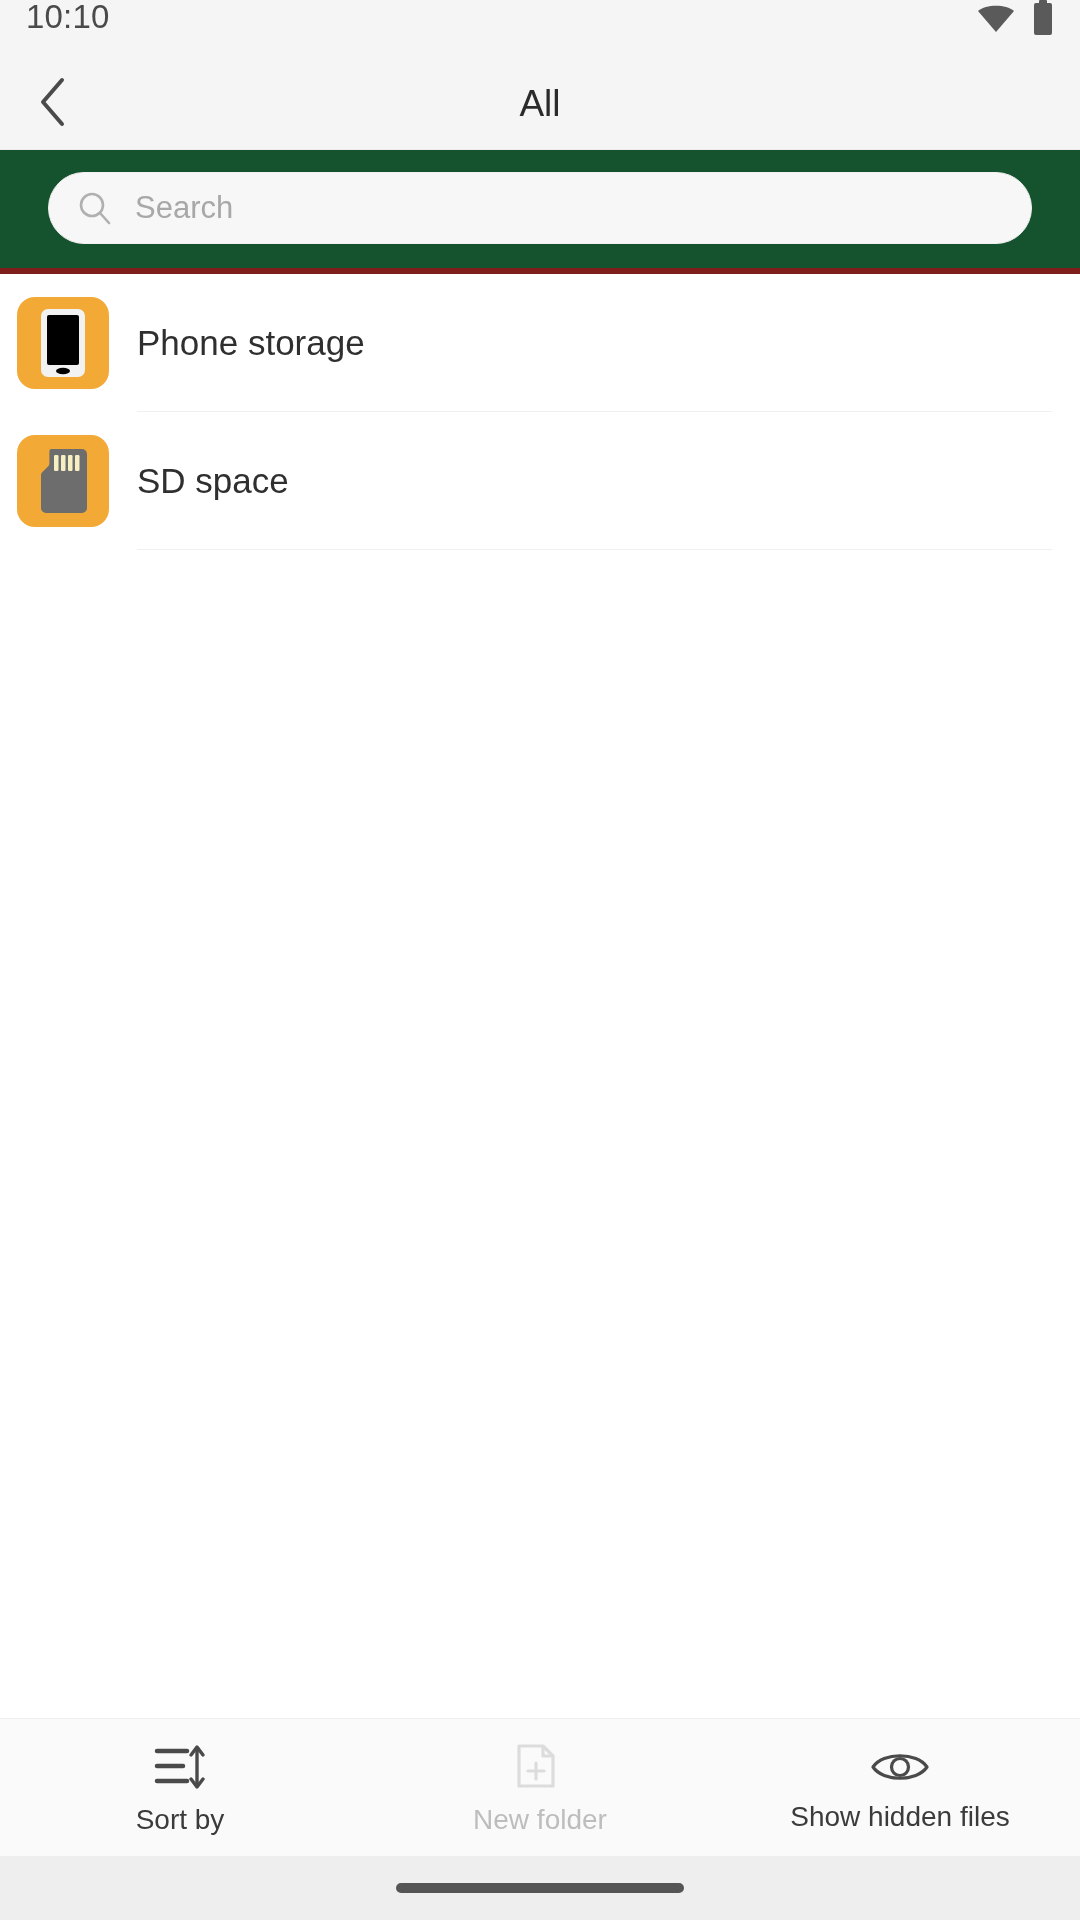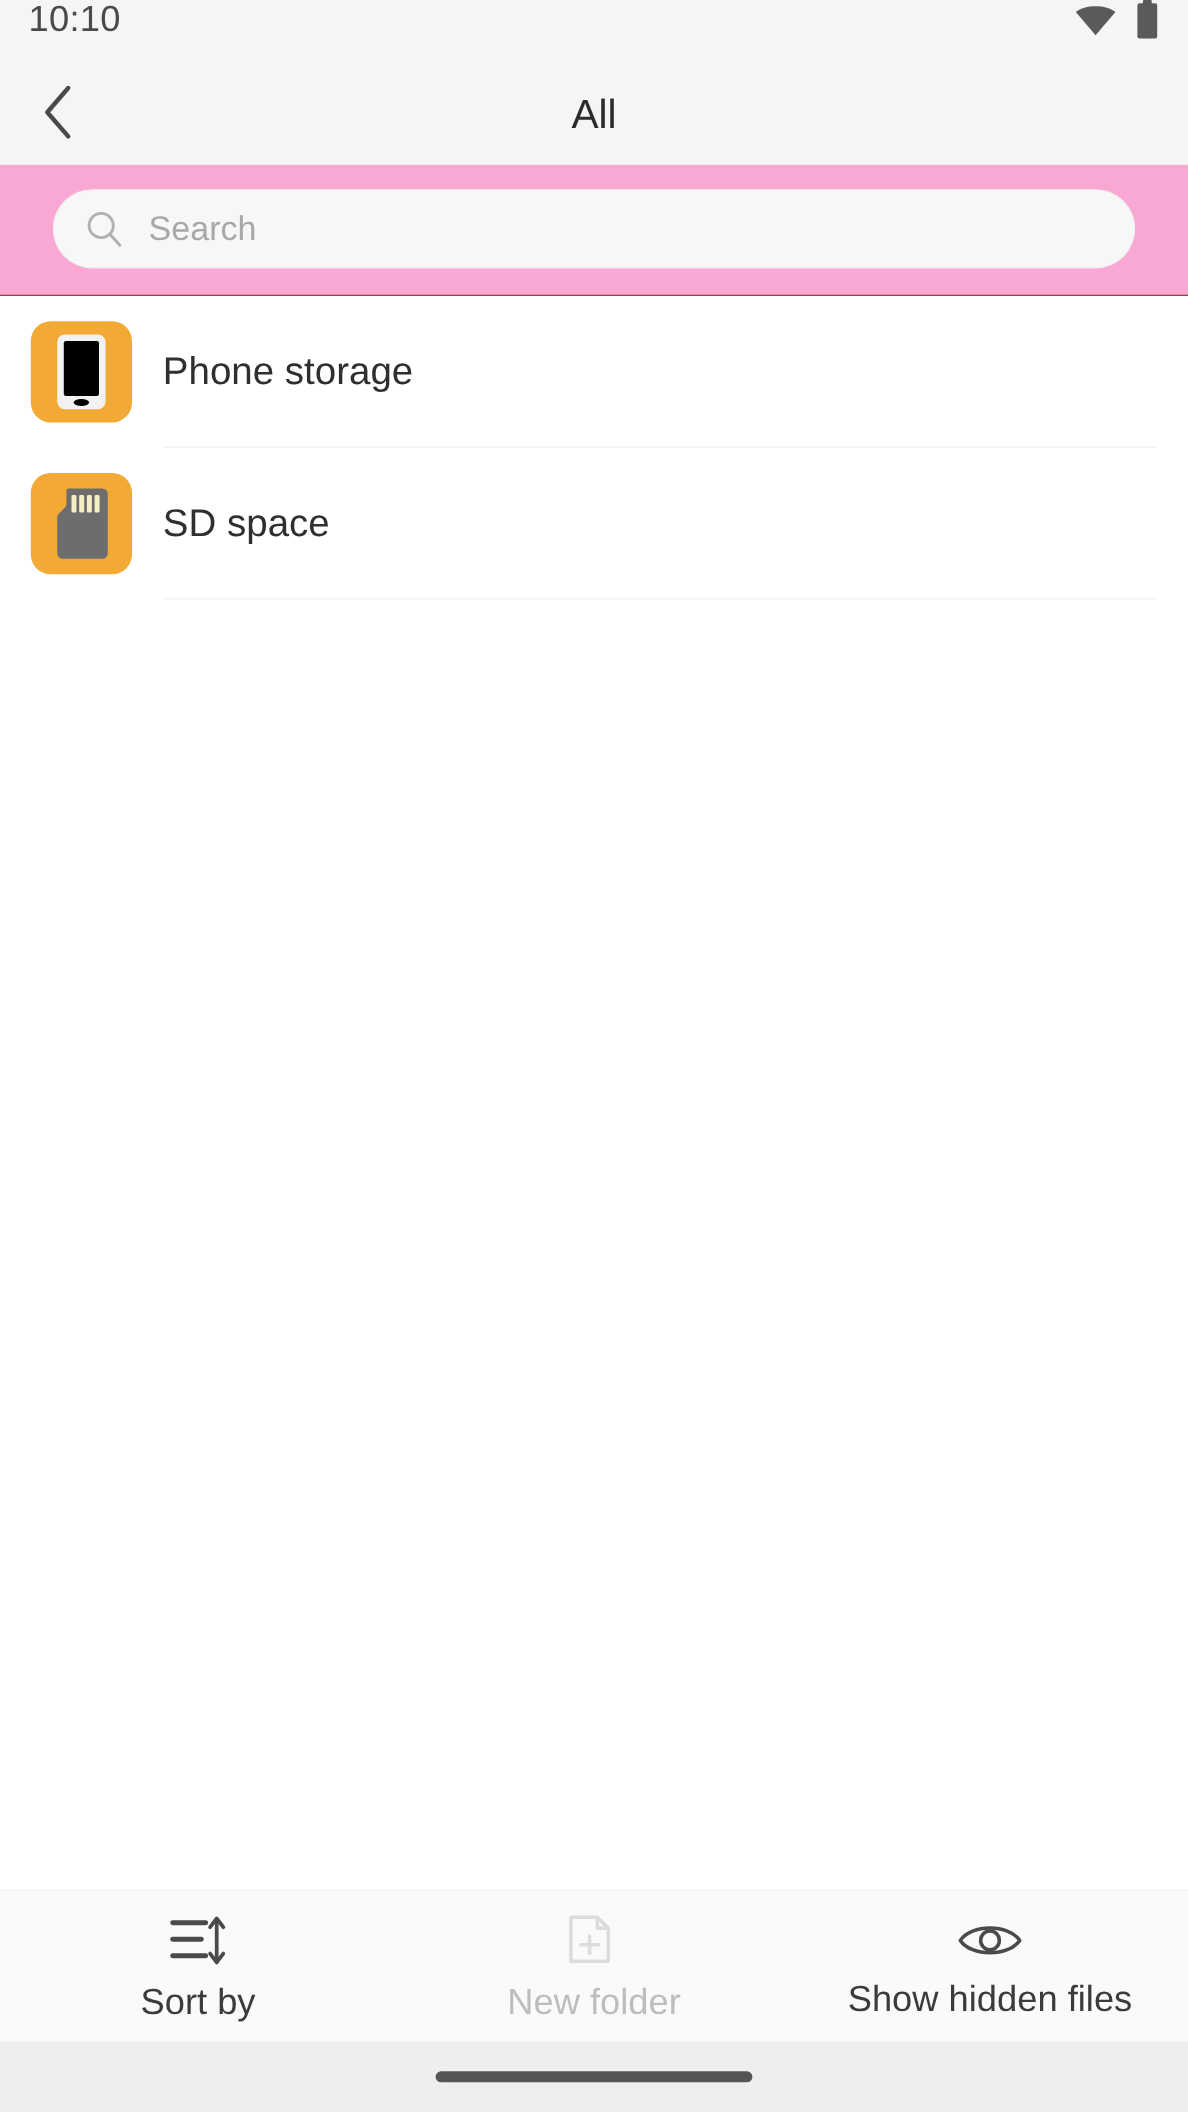--- a/index.html
+++ b/index.html
@@ -55,23 +55,23 @@
     left:0; right:0;
     text-align:center;
     font-size:37px;
     color:#2b2b2b;
     line-height:92px;
     pointer-events:none;
   }
 
   
   .search-wrap {
-    background:#f9a8d4;
+    background:#14532d;
     padding:22px 48px 24px 48px;
-    border-bottom:1px solid #7f1d1d;
+    border-bottom:6px solid #7f1d1d;
     flex:0 0 auto;
   }
   .search-box {
     height:72px;
     border-radius:36px;
     background:#f7f7f7;
     border:1px solid #f0f0f0;
     display:flex; align-items:center;
     padding:0 28px;
     cursor:text;
@@ -85,21 +85,21 @@
     margin-left:22px;
     width:100%;
     height:100%;
   }
   .search-input::placeholder { color:#a8a8a8; }
 
   
   .list { flex:1 1 auto; background:#ffffff; overflow:hidden; }
   .list-item {
     display:flex; align-items:center;
-    padding:0 0 0 28px;
+    padding:0 0 0 17px;
     height:138px;
     cursor:pointer;
     position:relative;
     justify-content:flex-end;
   }
   .item-icon {
     width:92px; height:92px;
     border-radius:18px;
     background:#f3a935;
     flex:0 0 auto;
@@ -141,21 +141,21 @@
   }
   .bottom-action {
     flex:1 1 0;
     display:flex; flex-direction:column;
     align-items:center; justify-content:center;
     gap:14px;
     cursor:pointer;
   }
   .bottom-action.disabled { cursor:default; }
   .bottom-action svg { display:block; }
-  .bottom-label { font-size:33px; color:#3b3b3b; line-height:1; }
+  .bottom-label { font-size:28px; color:#3b3b3b; line-height:1; }
   .bottom-action.disabled .bottom-label { color:#bdbdbd; }
 
   
   .nav-bar {
     height:64px;
     background:#eeeeee;
     display:flex; align-items:center; justify-content:center;
     flex:0 0 auto;
   }
   .nav-pill {

